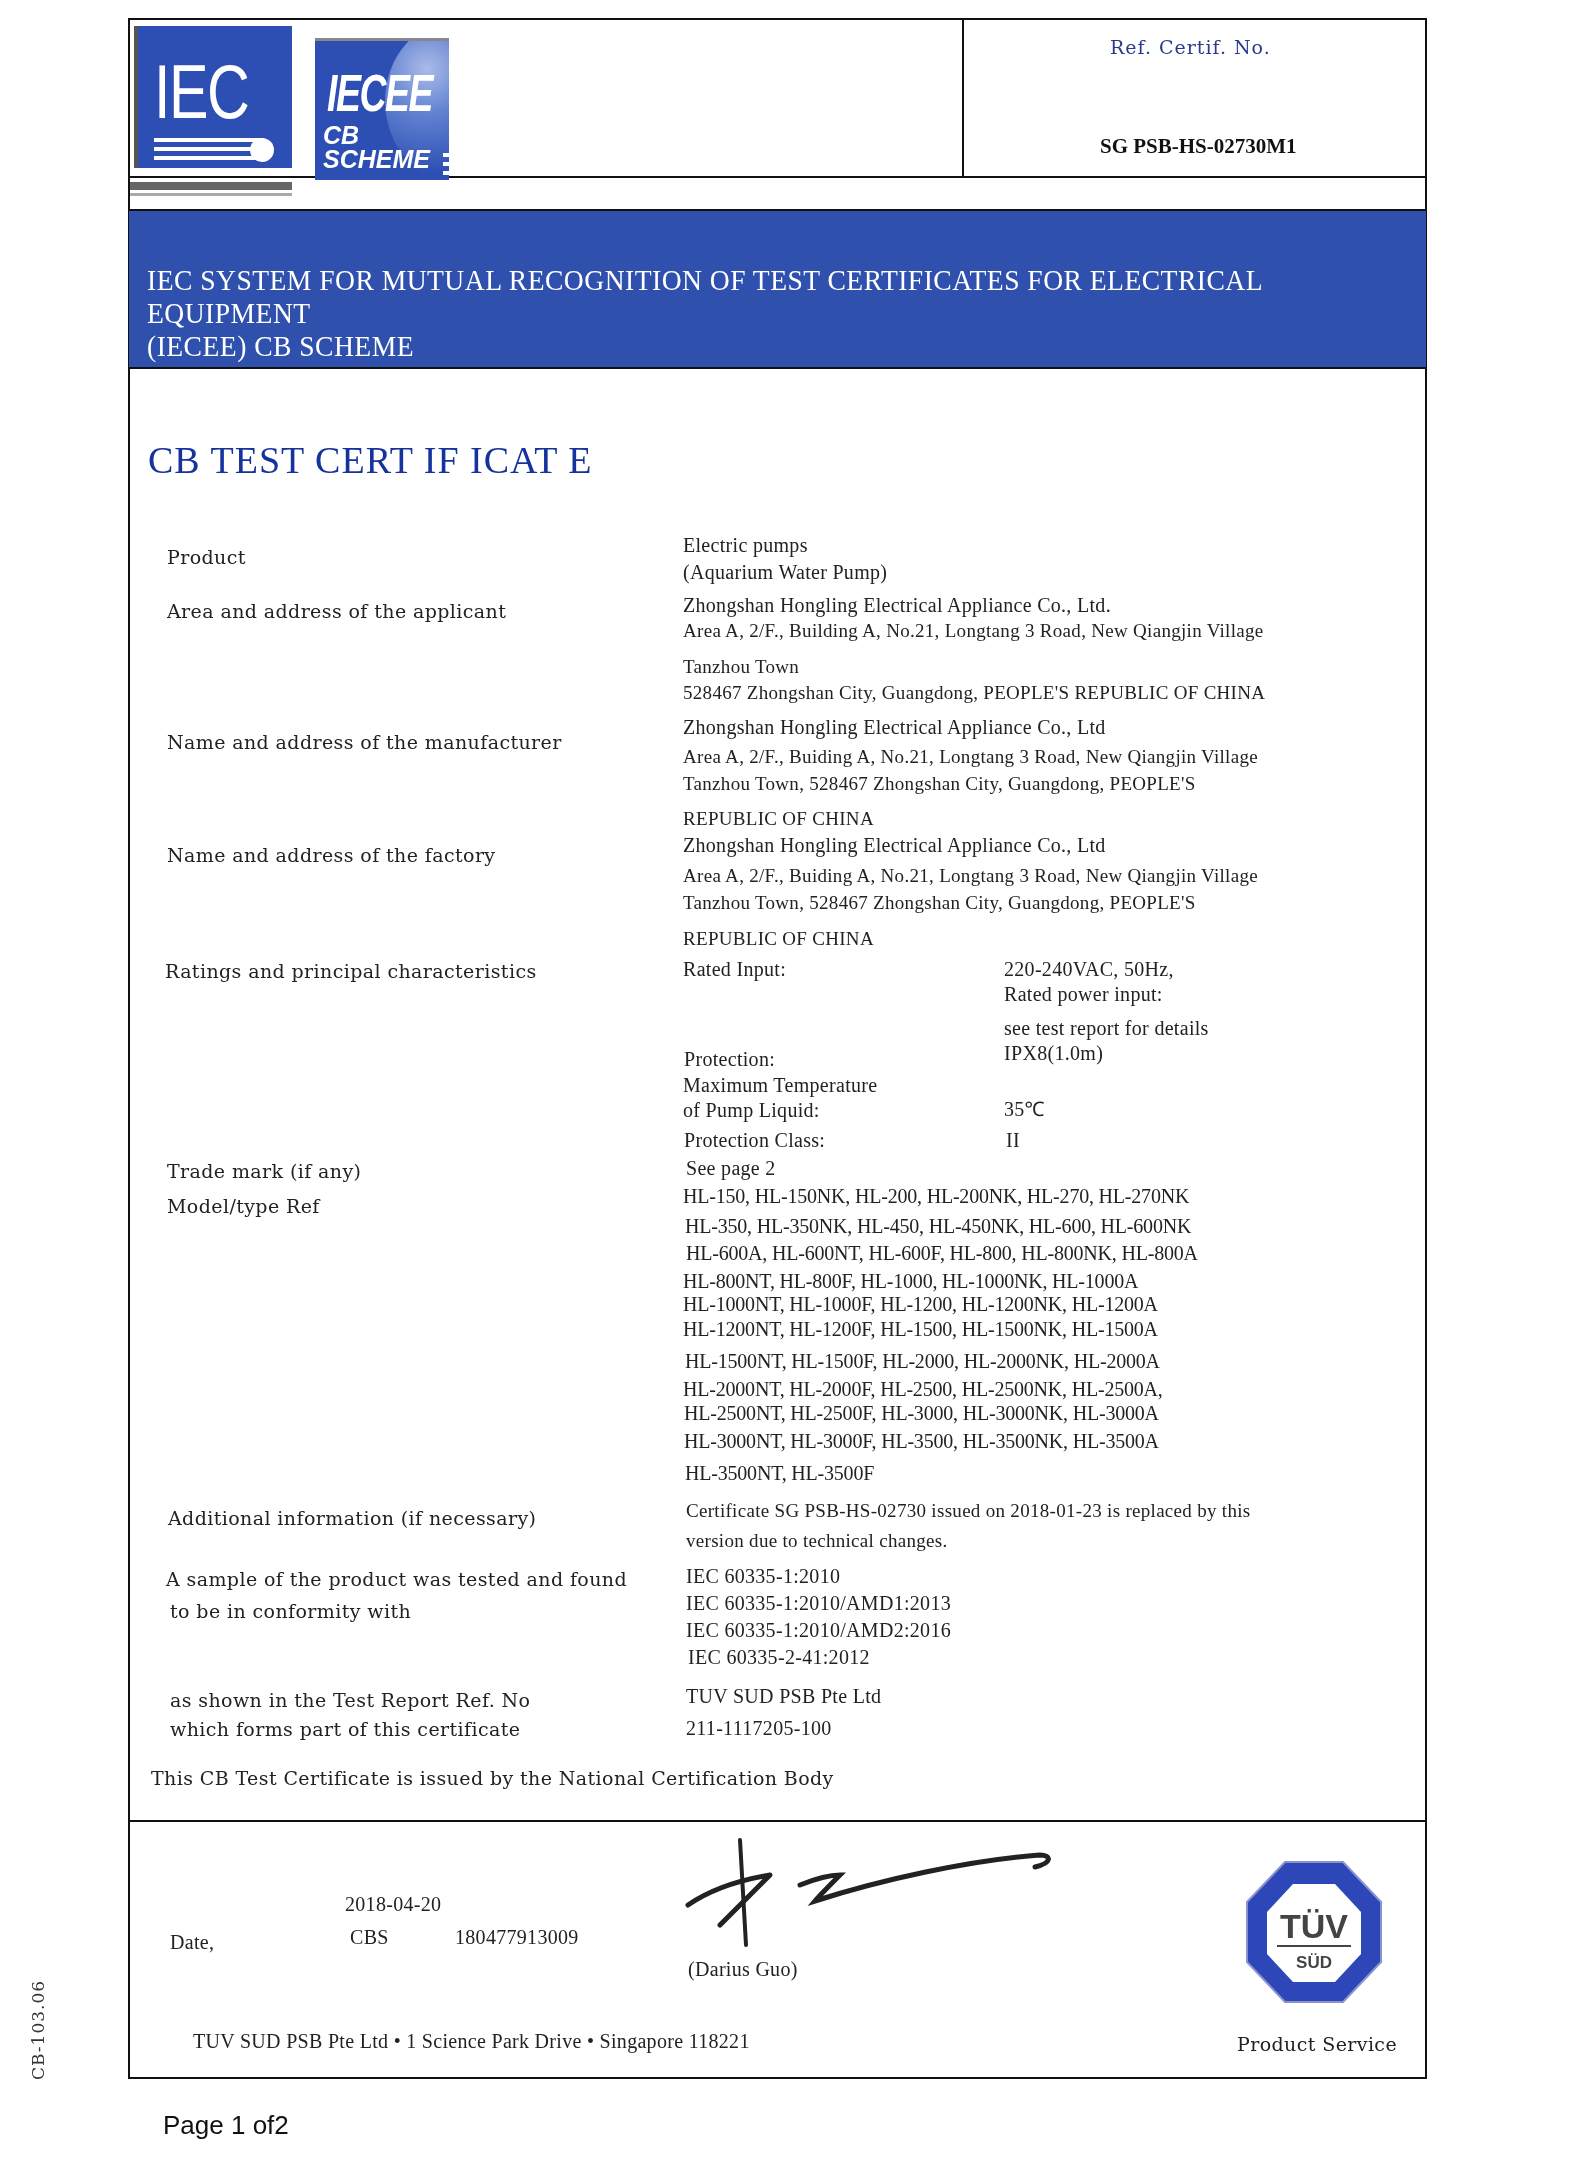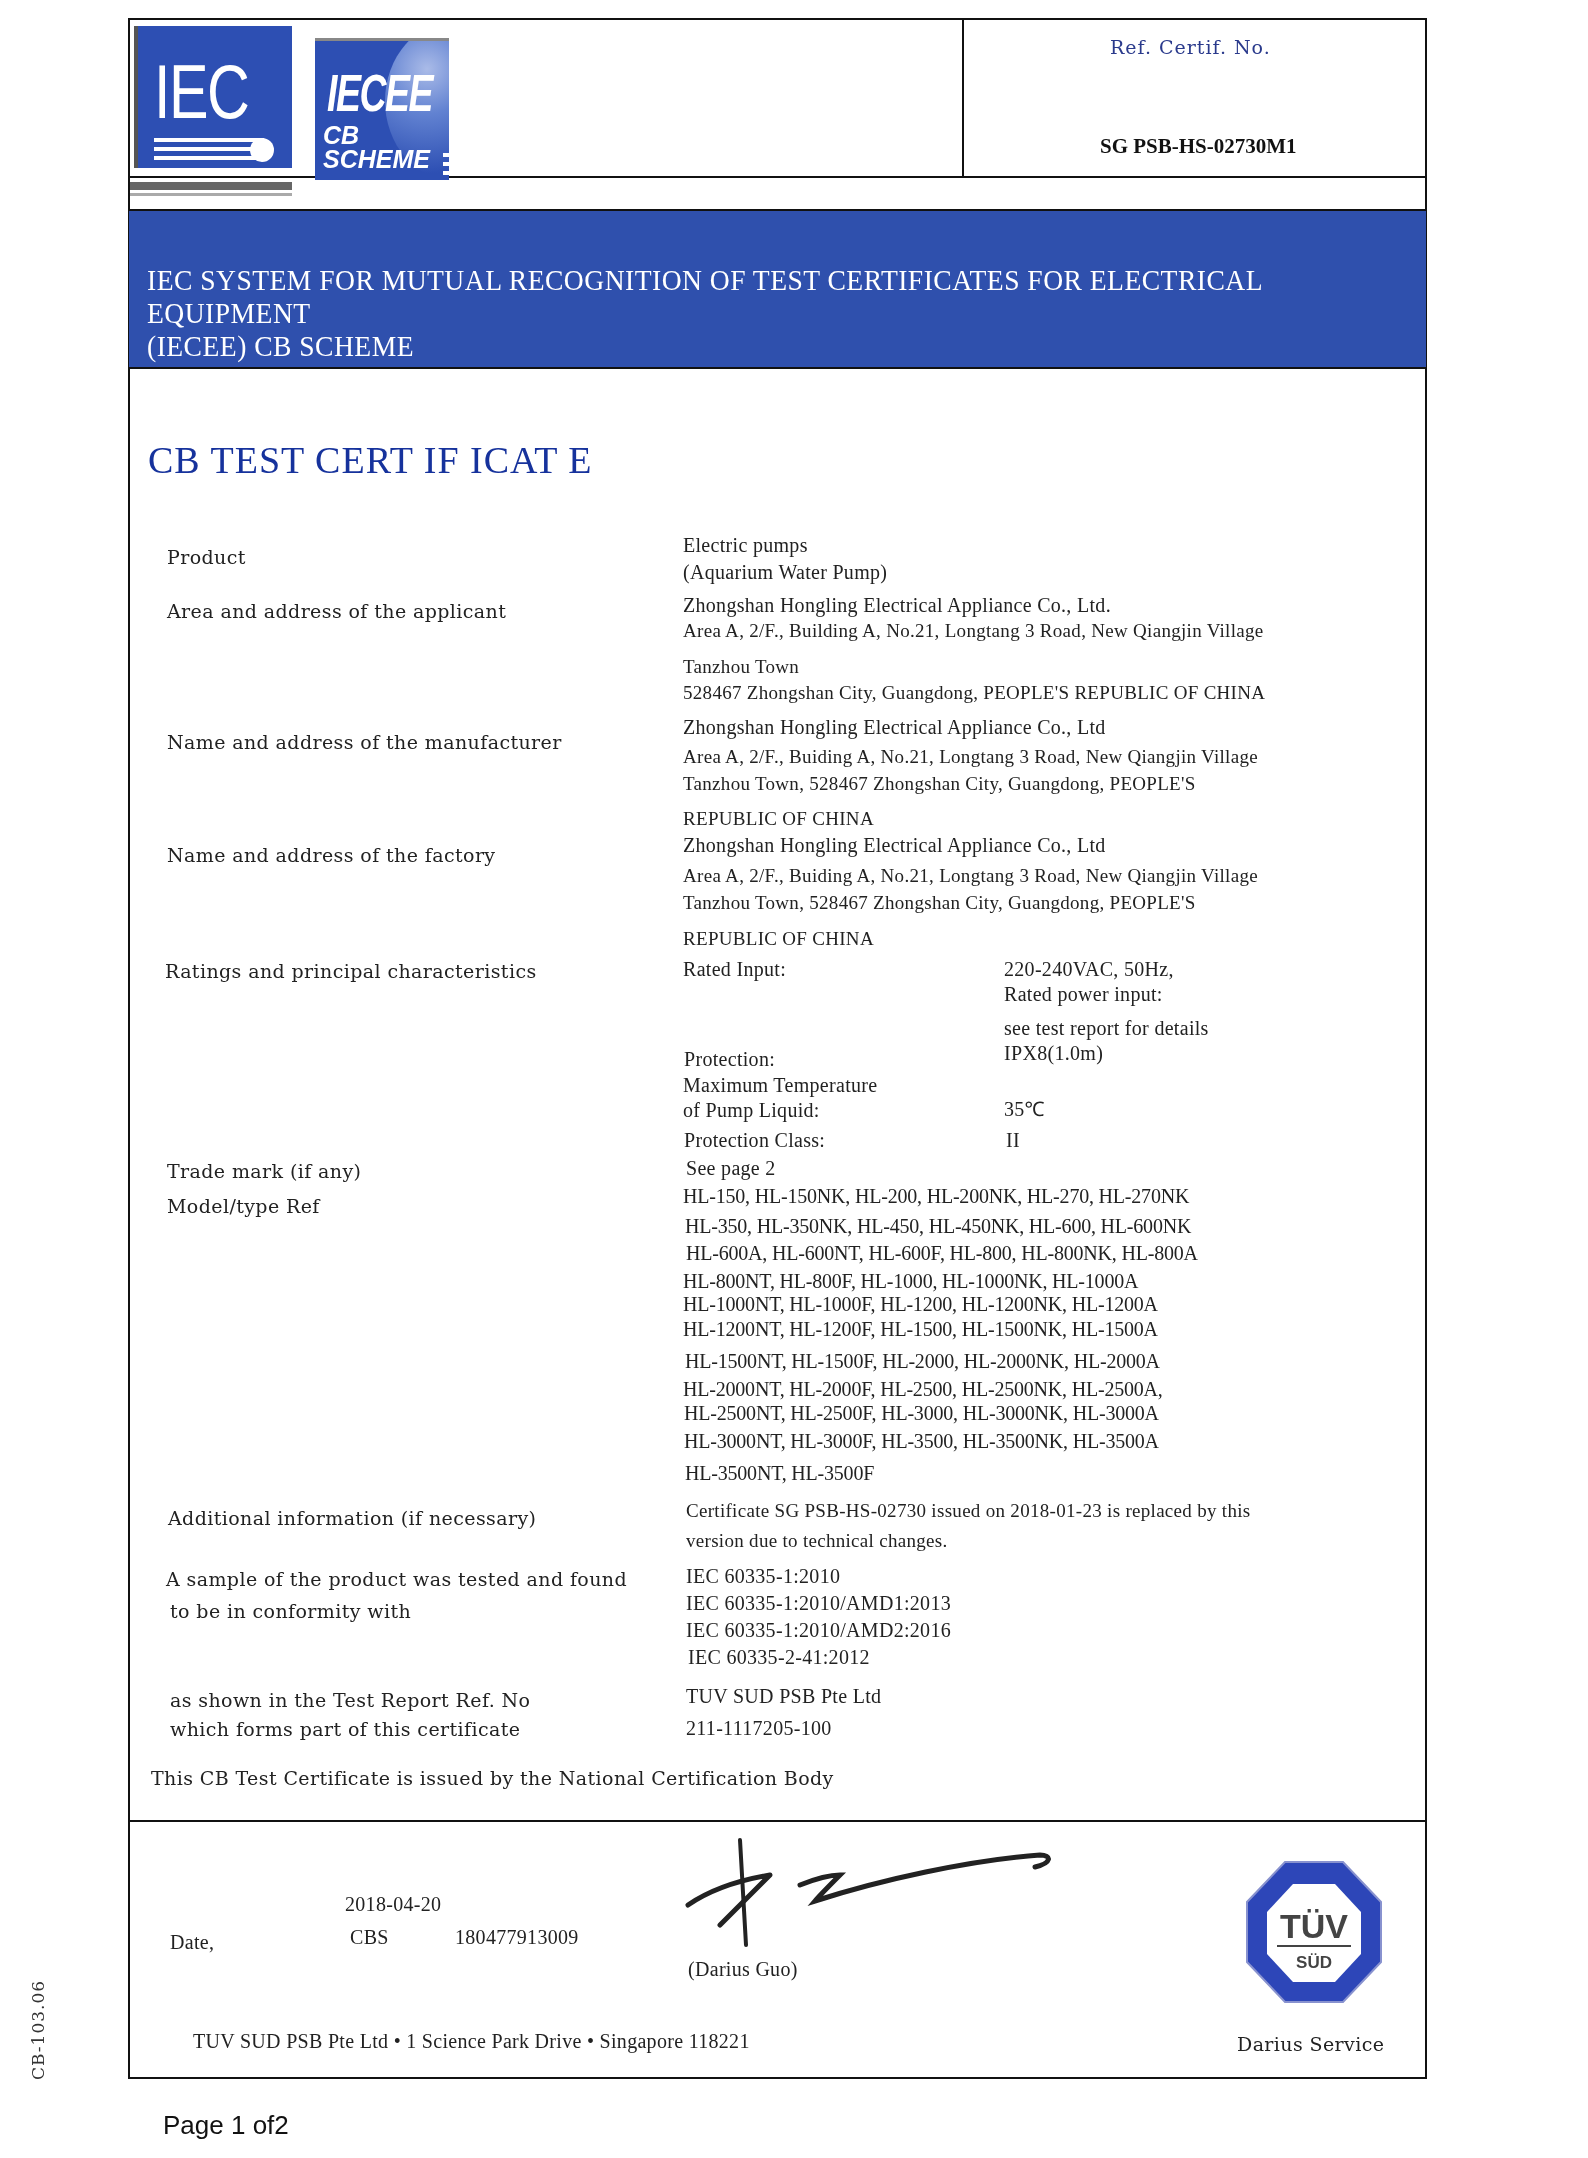--- a/index.html
+++ b/index.html
@@ -168,16 +168,16 @@
   <svg width="138" height="148" viewBox="0 0 138 148">
     <polygon points="40,4 98,4 136,44 136,104 98,144 40,144 2,104 2,44" fill="#2d46b8" stroke="#8892cf" stroke-width="2"></polygon>
     <polygon points="48,26 90,26 116,54 116,96 90,124 48,124 22,96 22,54" fill="#ffffff"></polygon>
     <text x="69" y="80" text-anchor="middle" font-family="Liberation Sans, sans-serif" font-weight="bold" font-size="34" fill="#444">TÜV</text>
     <line x1="32" y1="88" x2="106" y2="88" stroke="#444" stroke-width="2"></line>
     <text x="69" y="110" text-anchor="middle" font-family="Liberation Sans, sans-serif" font-weight="bold" font-size="17" fill="#444">SÜD</text>
   </svg>
 </div>
 
 <div class="abs val" style="left:193px; top:2030px;">TUV  SUD  PSB  Pte  Ltd   • 1  Science  Park  Drive  • Singapore  118221</div>
-<div class="abs lbl" style="left:1237px; top:2033px;">Darius  Service</div>
+<div class="abs lbl" style="left:1237px; top:2033px;">Product  Service</div>
 
 <div class="side">CB-103.06</div>
 <div class="page">Page  1  of2</div>
 
 </body></html>

